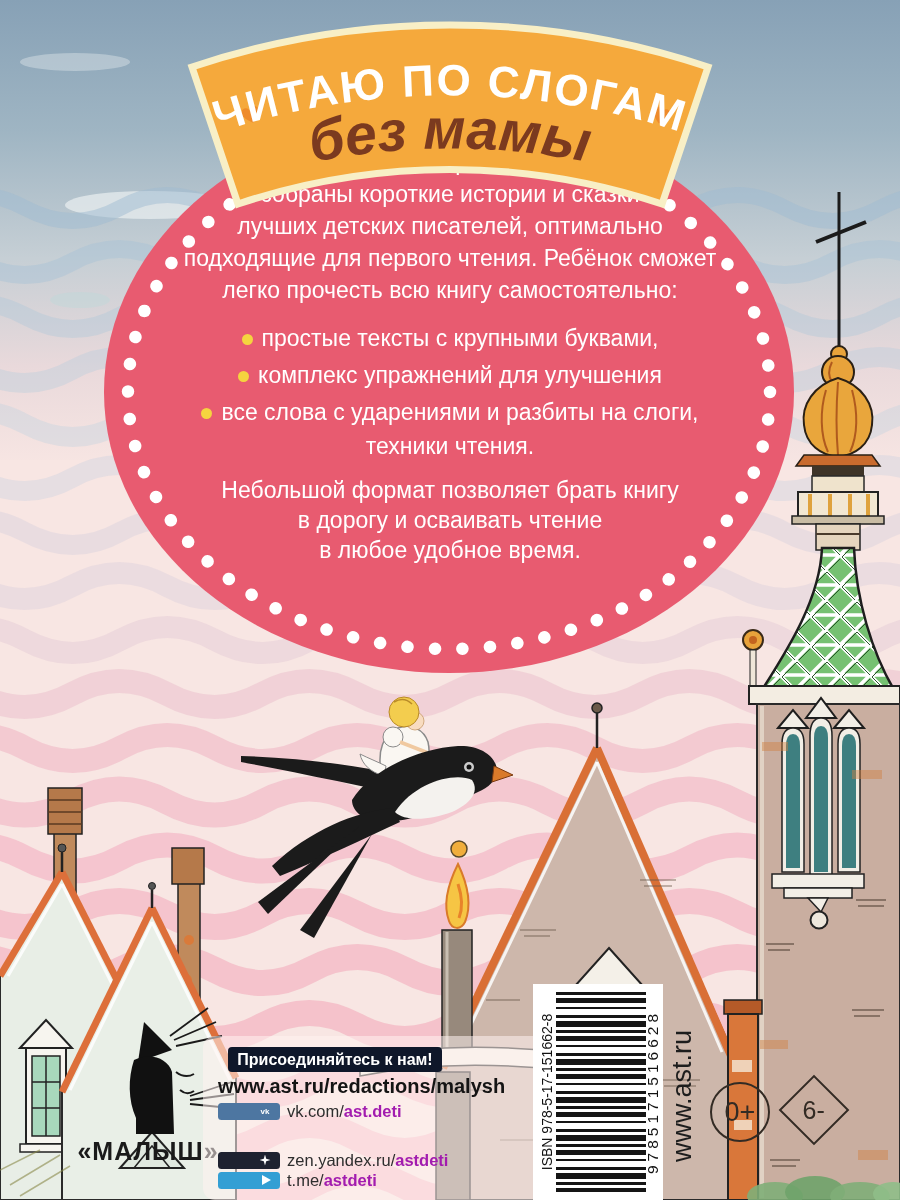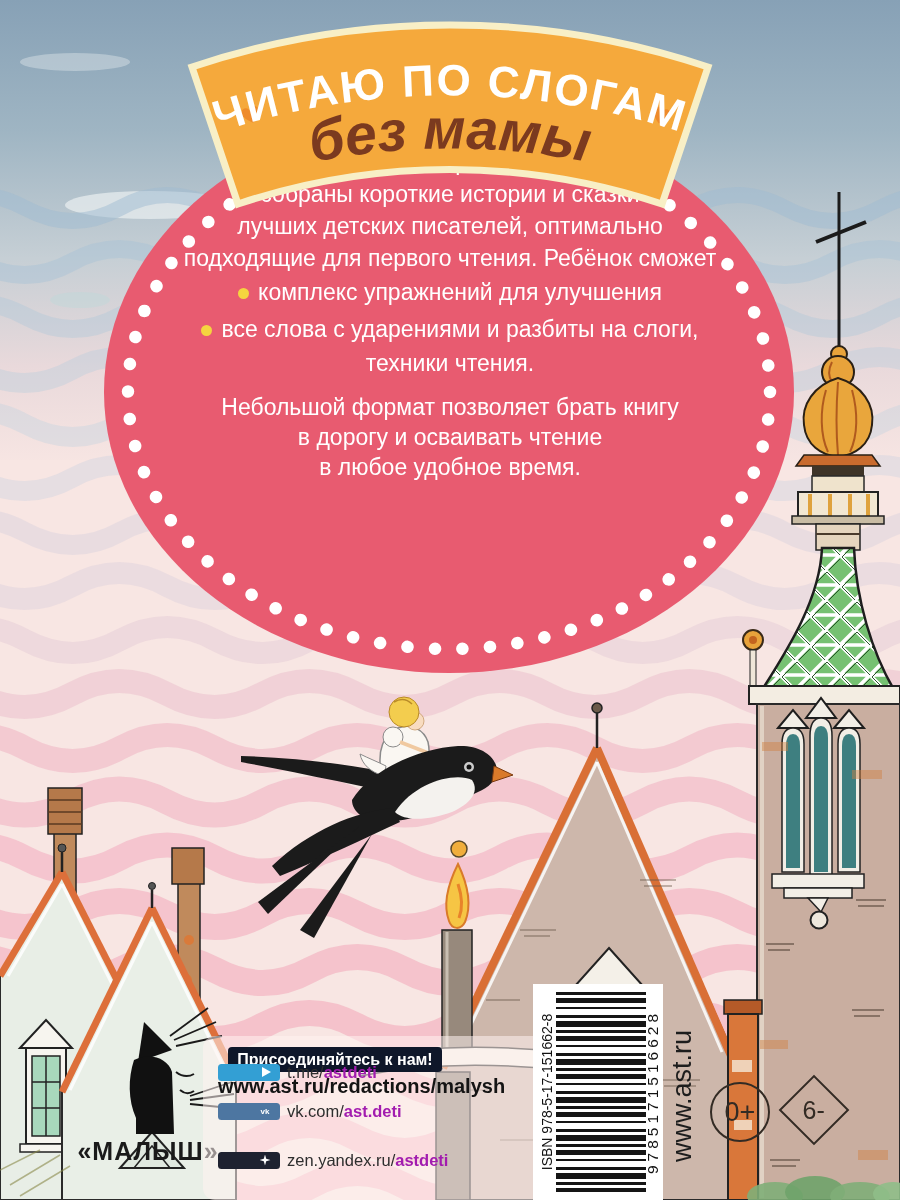--- a/index.html
+++ b/index.html
@@ -25,21 +25,21 @@
   
   .footer-panel{position:absolute;left:203px;top:1036px;width:342px;height:164px;
                 background:rgba(255,243,240,0.55);border-radius:12px;}
   .join-bar{position:absolute;left:228px;top:1047px;width:214px;height:25px;background:#0f172a;
             border-radius:4px;color:#fff;font-size:16px;font-weight:bold;line-height:25px;
             text-align:center;}
   .site-url{position:absolute;left:218px;top:1075px;font-size:20px;font-weight:bold;color:#141414;
             white-space:nowrap;}
   .social-row{position:absolute;left:218px;display:flex;align-items:center;gap:7px;
               font-size:16.5px;color:#2e2e2e;white-space:nowrap;height:20px;}
-  .sr1{top:1101px;} .sr2{top:1062px;} .sr3{top:1150px;align-items:center;}
+  .sr1{top:1101px;} .sr2{top:1170px;} .sr3{top:1150px;align-items:center;}
   .account{font-weight:bold;color:#a21caf;}
   .s-icon{width:30px;height:17px;border-radius:3.5px;display:flex;align-items:center;
           justify-content:center;flex:0 0 auto;padding-left:32px;}
   .ic-vk{background:#4d76a1;color:#fff;font-size:8px;font-weight:bold;}
   .ic-tg{background:#339fd4;}
   .tg-plane{width:0;height:0;border-left:9px solid #fff;border-top:5px solid transparent;
             border-bottom:5px solid transparent;margin-left:2px;}
   .ic-zen{background:#1e2230;}
   .zen-star{width:11px;height:11px;background:#fff;
             clip-path:polygon(50% 0,61% 39%,100% 50%,61% 61%,50% 100%,39% 61%,0 50%,39% 39%);}
@@ -327,20 +327,24 @@
   <svg class="layer" width="900" height="1200" viewBox="0 0 900 1200">
     <ellipse cx="449" cy="392" rx="345" ry="281" fill="#e85b70"></ellipse>
     <ellipse cx="449" cy="392" rx="321" ry="257" fill="none" stroke="#ffffff" stroke-width="12.5" stroke-dasharray="0.1 27.5" stroke-linecap="round"></ellipse>
   </svg>
 
   <div class="circle-text">
     <div class="iline">В этой серии книг</div>
     <div class="iline">собраны короткие истории и сказки</div>
     <div class="iline">лучших детских писателей, оптимально</div>
     <div class="iline">подходящие для первого чтения. Ребёнок сможет</div>
+    <div class="iline">легко прочесть всю книгу самостоятельно:</div>
+    <div class="brow b1">
+      <span class="dot"></span><span>простые тексты с крупными буквами,</span>
+    </div>
     <div class="brow b3">
       <span class="dot"></span><span>комплекс упражнений для улучшения</span>
     </div>
     <div class="brow b2">
       <span class="dot"></span><span>все слова с ударениями и разбиты на слоги,</span>
     </div>
     <div class="brow b4">
       <span>техники чтения.</span>
     </div>
     <div class="outro">

